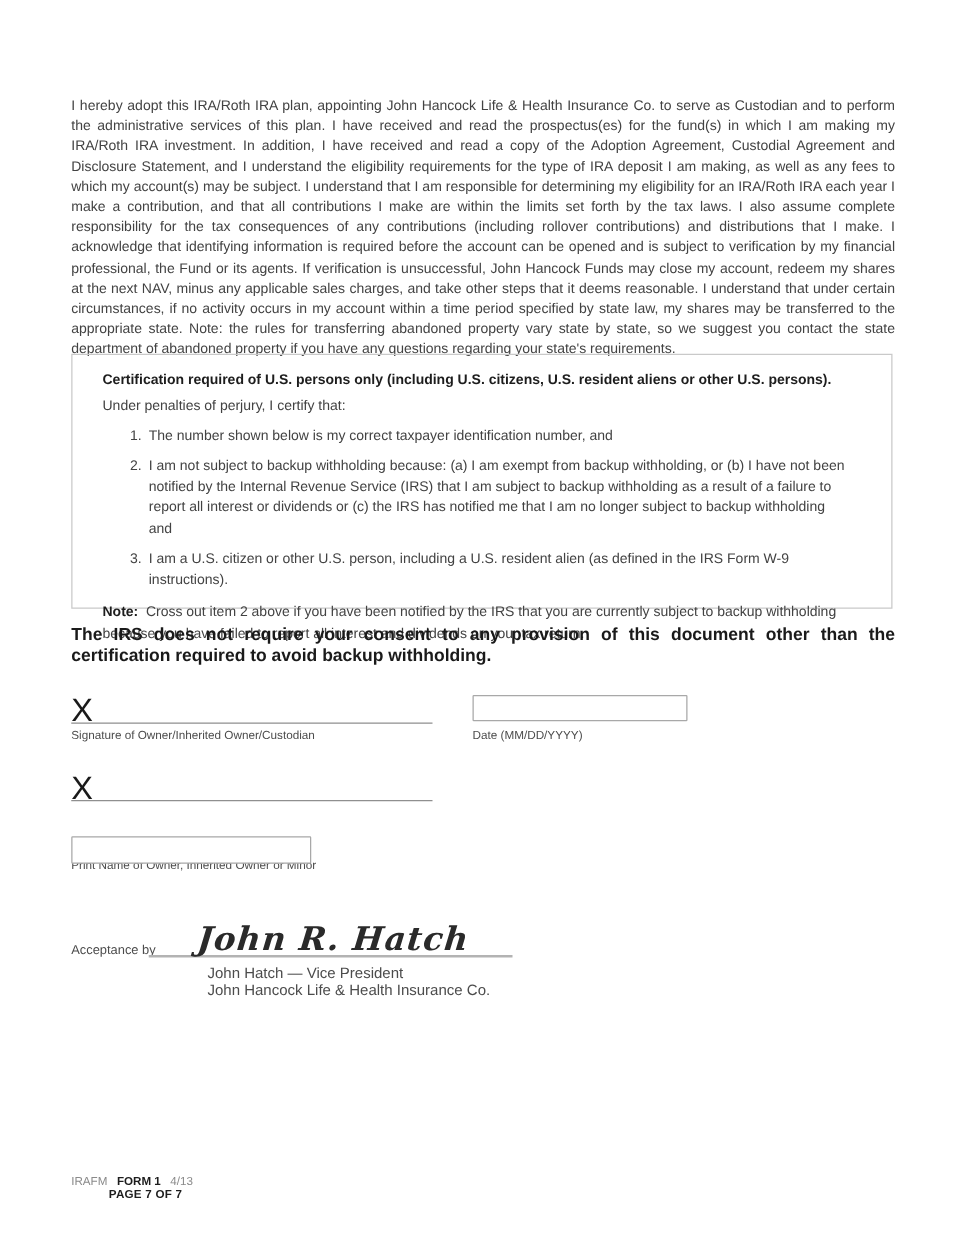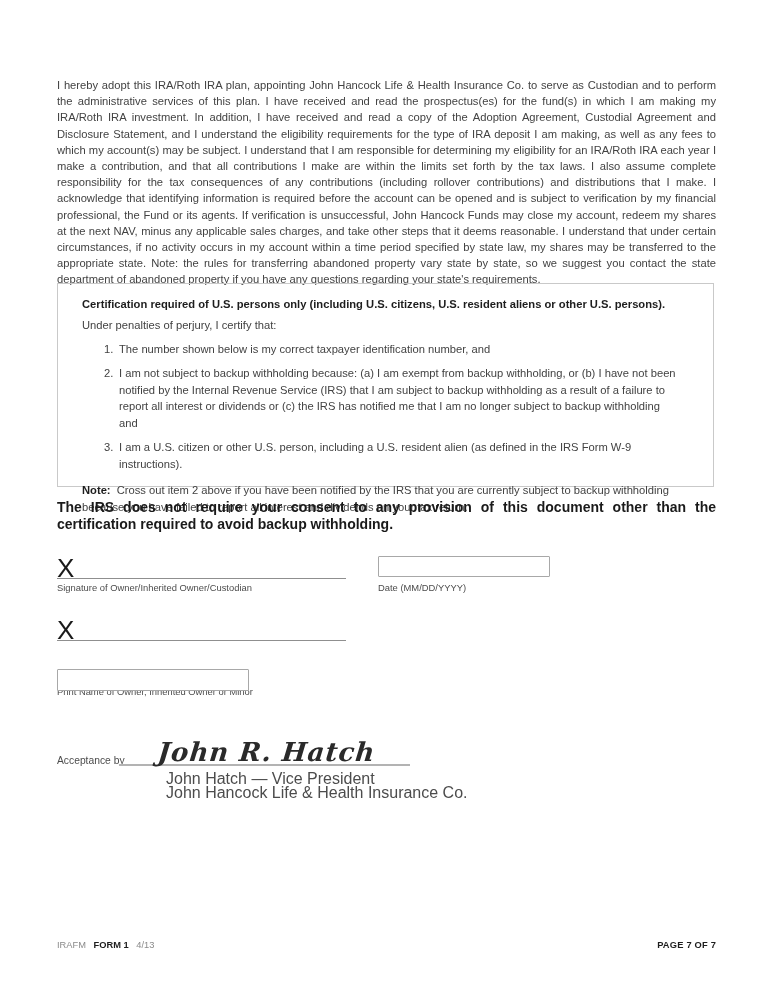--- a/index.html
+++ b/index.html
@@ -57,25 +57,25 @@
     border:1px solid #a8a8a8; border-radius:1px;
   }
   .acceptance-label { position:absolute; left:57px; top:755px; font-size:10.3px; color:#4c4c4c; }
   .acceptance-line  { position:absolute; left:119px; top:746px; width:291px; height:20px; border-bottom:2px solid #b3b3b3; }
   .acceptance-script {
     position:absolute; left:158px; top:737px;
     font-family:"DejaVu Serif", serif; font-style:italic; font-weight:bold;
     font-size:26px; color:#2a2a2a; letter-spacing:1px; transform:skewX(-6deg);
     white-space:nowrap;
   }
-  .acceptance-info { position:absolute; left:166px; top:772px; font-size:16px; line-height:13.5px; color:#4c4c4c; }
+  .acceptance-info { position:absolute; left:166px; top:772px; font-size:12px; line-height:13.5px; color:#4c4c4c; }
   .footer {
     position:absolute; left:57px; top:940px; width:659px;
     display:flex; justify-content:space-between; align-items:baseline;
-    font-size:9.3px; color:#8a8a8a;
+    font-size:9.3px; color:#8a8a8a;flex-direction:column;
   }
   .footer .bold-dark { font-weight:bold; color:#1d1d1d; }
   .footer .left span { margin-right:5px; }
   .footer .right { font-weight:bold; color:#1d1d1d; letter-spacing:0.2px;padding-left:30px; }
 </style>
 </head>
 <body>
 
 <div class="page">
 

